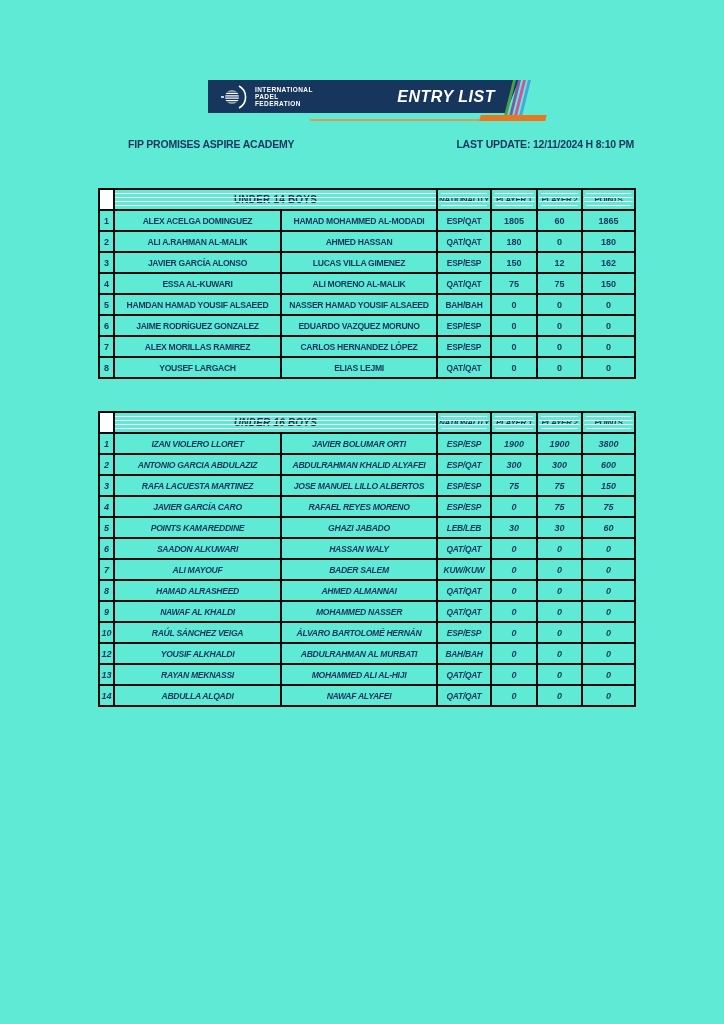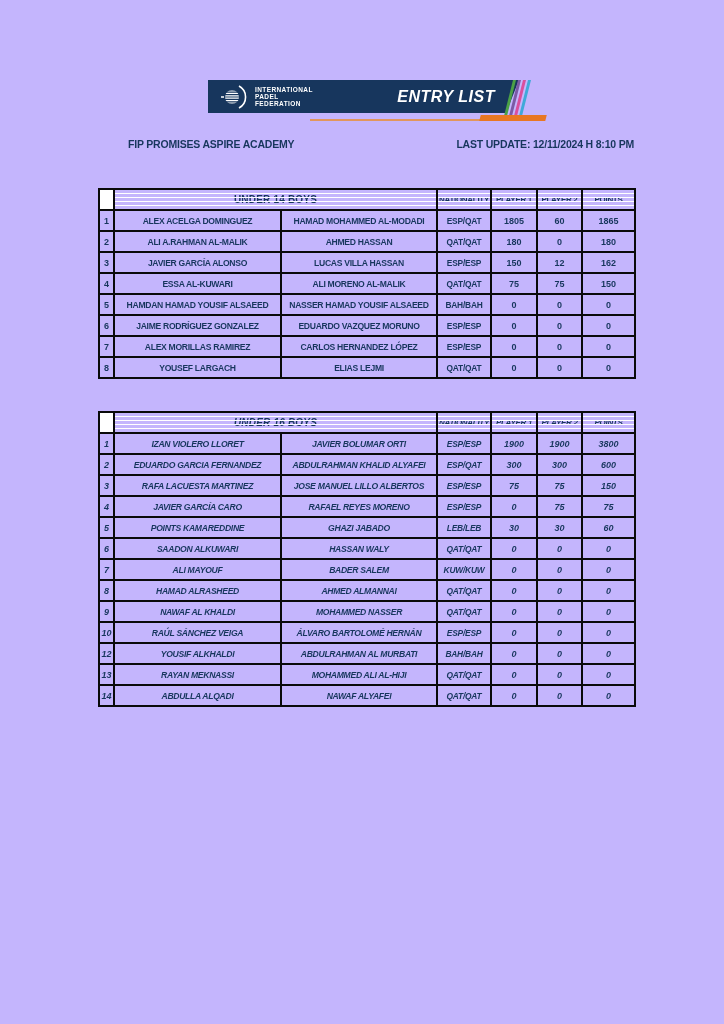--- a/index.html
+++ b/index.html
@@ -1,17 +1,17 @@
 <!DOCTYPE html>
 <html><head>
 <meta charset="utf-8">
 <style>
   html,body{margin:0;padding:0;background:#ffffff;}
   .page{
-    position:relative;width:724px;height:1024px;margin:0 auto;background:#c4b5fd;
+    position:relative;width:724px;height:1024px;margin:0 auto;background:#5eead4;
     font-family:"Liberation Sans", sans-serif;overflow:hidden;
   }
   
   .banner{
     position:absolute;left:208px;top:80px;width:311px;height:33px;
     background:#17365d;
     clip-path:polygon(0 0,100% 0,calc(100% - 13px) 100%,0 100%);
     display:flex;align-items:center;
   }
   .logo{display:flex;align-items:center;gap:5px;padding-left:12px;}
@@ -33,21 +33,21 @@
     position:absolute;left:98px;border-collapse:collapse;table-layout:fixed;width:536px;
     color:#17365d;font-weight:bold;
   }
   #table-u14{top:188px;}
   #table-u16{top:411px;font-style:italic;}
   table.entry td{border:2px solid #0a0a0a;text-align:center;vertical-align:middle;height:17px;overflow:hidden;white-space:nowrap;}
   table.entry tr{height:21px;}
   table.entry tr.head{height:18px;}
   td.corner{border:none;background:#fff;}
   td.title-cell{font-size:10px;letter-spacing:.2px;}
-  td.col-head{font-size:8px;letter-spacing:-0.3px;}
+  td.col-head{font-size:8px;letter-spacing:-0.3px;border-radius:10px;}
   .c-num{font-size:9px;}
   .c-name{font-size:8.6px;letter-spacing:-0.3px;}
   .c-nat{font-size:8.4px;letter-spacing:-0.2px;}
   .c-pts{font-size:9px;}
   
   .striped{position:relative;}
   .striped::after{
     content:"";position:absolute;inset:0;pointer-events:none;
     background:repeating-linear-gradient(to bottom,transparent 0 3px,#ffffff 3px 4px);
   }
@@ -130,21 +130,21 @@
           <td class="c-name">ALI A.RAHMAN AL-MALIK</td>
           <td class="c-name">AHMED HASSAN</td>
           <td class="c-nat">QAT/QAT</td>
           <td class="c-pts">180</td>
           <td class="c-pts">0</td>
           <td class="c-pts">180</td>
         </tr>
         <tr>
           <td class="c-num">3</td>
           <td class="c-name">JAVIER GARCÍA ALONSO</td>
-          <td class="c-name">LUCAS VILLA HASSAN</td>
+          <td class="c-name">LUCAS VILLA GIMENEZ</td>
           <td class="c-nat">ESP/ESP</td>
           <td class="c-pts">150</td>
           <td class="c-pts">12</td>
           <td class="c-pts">162</td>
         </tr>
         <tr>
           <td class="c-num">4</td>
           <td class="c-name">ESSA AL-KUWARI</td>
           <td class="c-name">ALI MORENO AL-MALIK</td>
           <td class="c-nat">QAT/QAT</td>
@@ -214,21 +214,21 @@
           <td class="c-num">1</td>
           <td class="c-name">IZAN VIOLERO LLORET</td>
           <td class="c-name">JAVIER BOLUMAR ORTI</td>
           <td class="c-nat">ESP/ESP</td>
           <td class="c-pts">1900</td>
           <td class="c-pts">1900</td>
           <td class="c-pts">3800</td>
         </tr>
         <tr>
           <td class="c-num">2</td>
-          <td class="c-name">EDUARDO GARCIA FERNANDEZ</td>
+          <td class="c-name">ANTONIO GARCIA ABDULAZIZ</td>
           <td class="c-name">ABDULRAHMAN KHALID ALYAFEI</td>
           <td class="c-nat">ESP/QAT</td>
           <td class="c-pts">300</td>
           <td class="c-pts">300</td>
           <td class="c-pts">600</td>
         </tr>
         <tr>
           <td class="c-num">3</td>
           <td class="c-name">RAFA LACUESTA MARTINEZ</td>
           <td class="c-name">JOSE MANUEL LILLO ALBERTOS</td>

